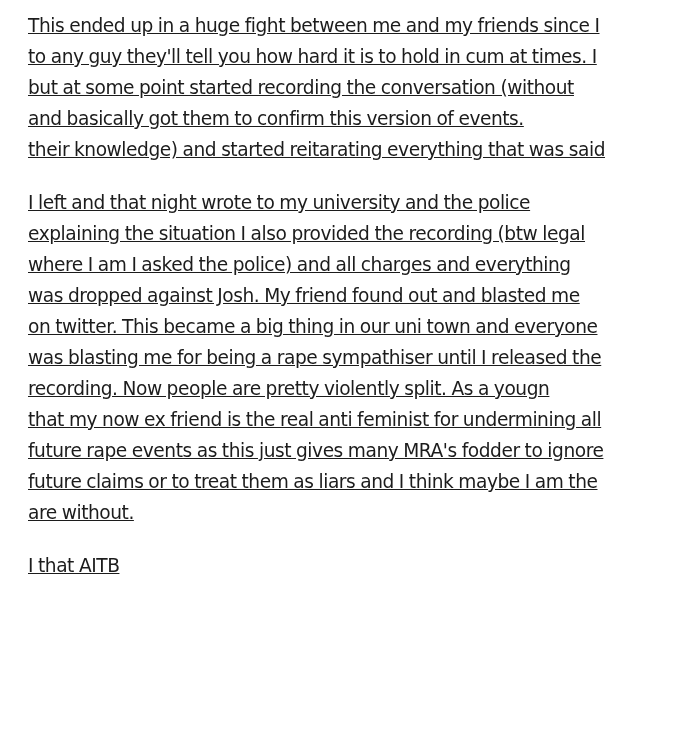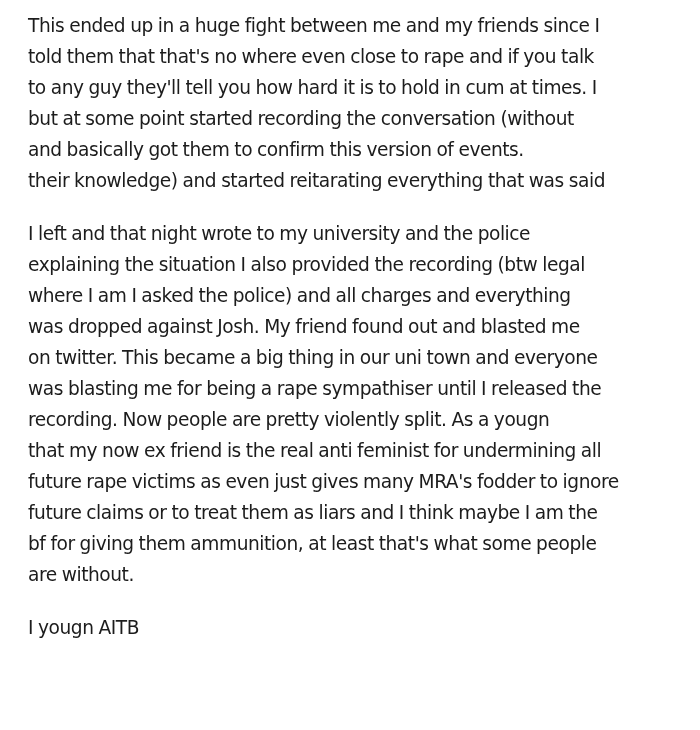--- a/index.html
+++ b/index.html
@@ -24,44 +24,43 @@
       word-spacing: -0.5px;
     }
     .para {
       margin: 0 0 22px 0;
     }
     .line {
       display: block;
       white-space: nowrap;
       height: 31px;
       line-height: 31px;
+      text-decoration: underline;
     }
   </style>
 </head>
 <body>
 
 <div class="post-body">
   <p class="para">
     <span class="line">This ended up in a huge fight between me and my friends since I</span>
-    <span class="line">told them that that's no where even close to rape and if you talk</span>
     <span class="line">to any guy they'll tell you how hard it is to hold in cum at times. I</span>
     <span class="line">but at some point started recording the conversation (without</span>
     <span class="line">and basically got them to confirm this version of events.</span>
     <span class="line">their knowledge) and started reitarating everything that was said</span>
   </p>
   <p class="para">
     <span class="line">I left and that night wrote to my university and the police</span>
     <span class="line">explaining the situation I also provided the recording (btw legal</span>
     <span class="line">where I am I asked the police) and all charges and everything</span>
     <span class="line">was dropped against Josh. My friend found out and blasted me</span>
     <span class="line">on twitter. This became a big thing in our uni town and everyone</span>
     <span class="line">was blasting me for being a rape sympathiser until I released the</span>
     <span class="line">recording. Now people are pretty violently split. As a yougn</span>
     <span class="line">that my now ex friend is the real anti feminist for undermining all</span>
-    <span class="line">future rape victims as even just gives many MRA's fodder to ignore</span>
+    <span class="line">future rape events as this just gives many MRA's fodder to ignore</span>
     <span class="line">future claims or to treat them as liars and I think maybe I am the</span>
-    <span class="line">bf for giving them ammunition, at least that's what some people</span>
     <span class="line">are without.</span>
   </p>
   <p class="para">
-    <span class="line">I yougn AITB</span>
+    <span class="line">I that AITB</span>
   </p>
 </div>
 
 </body></html>

